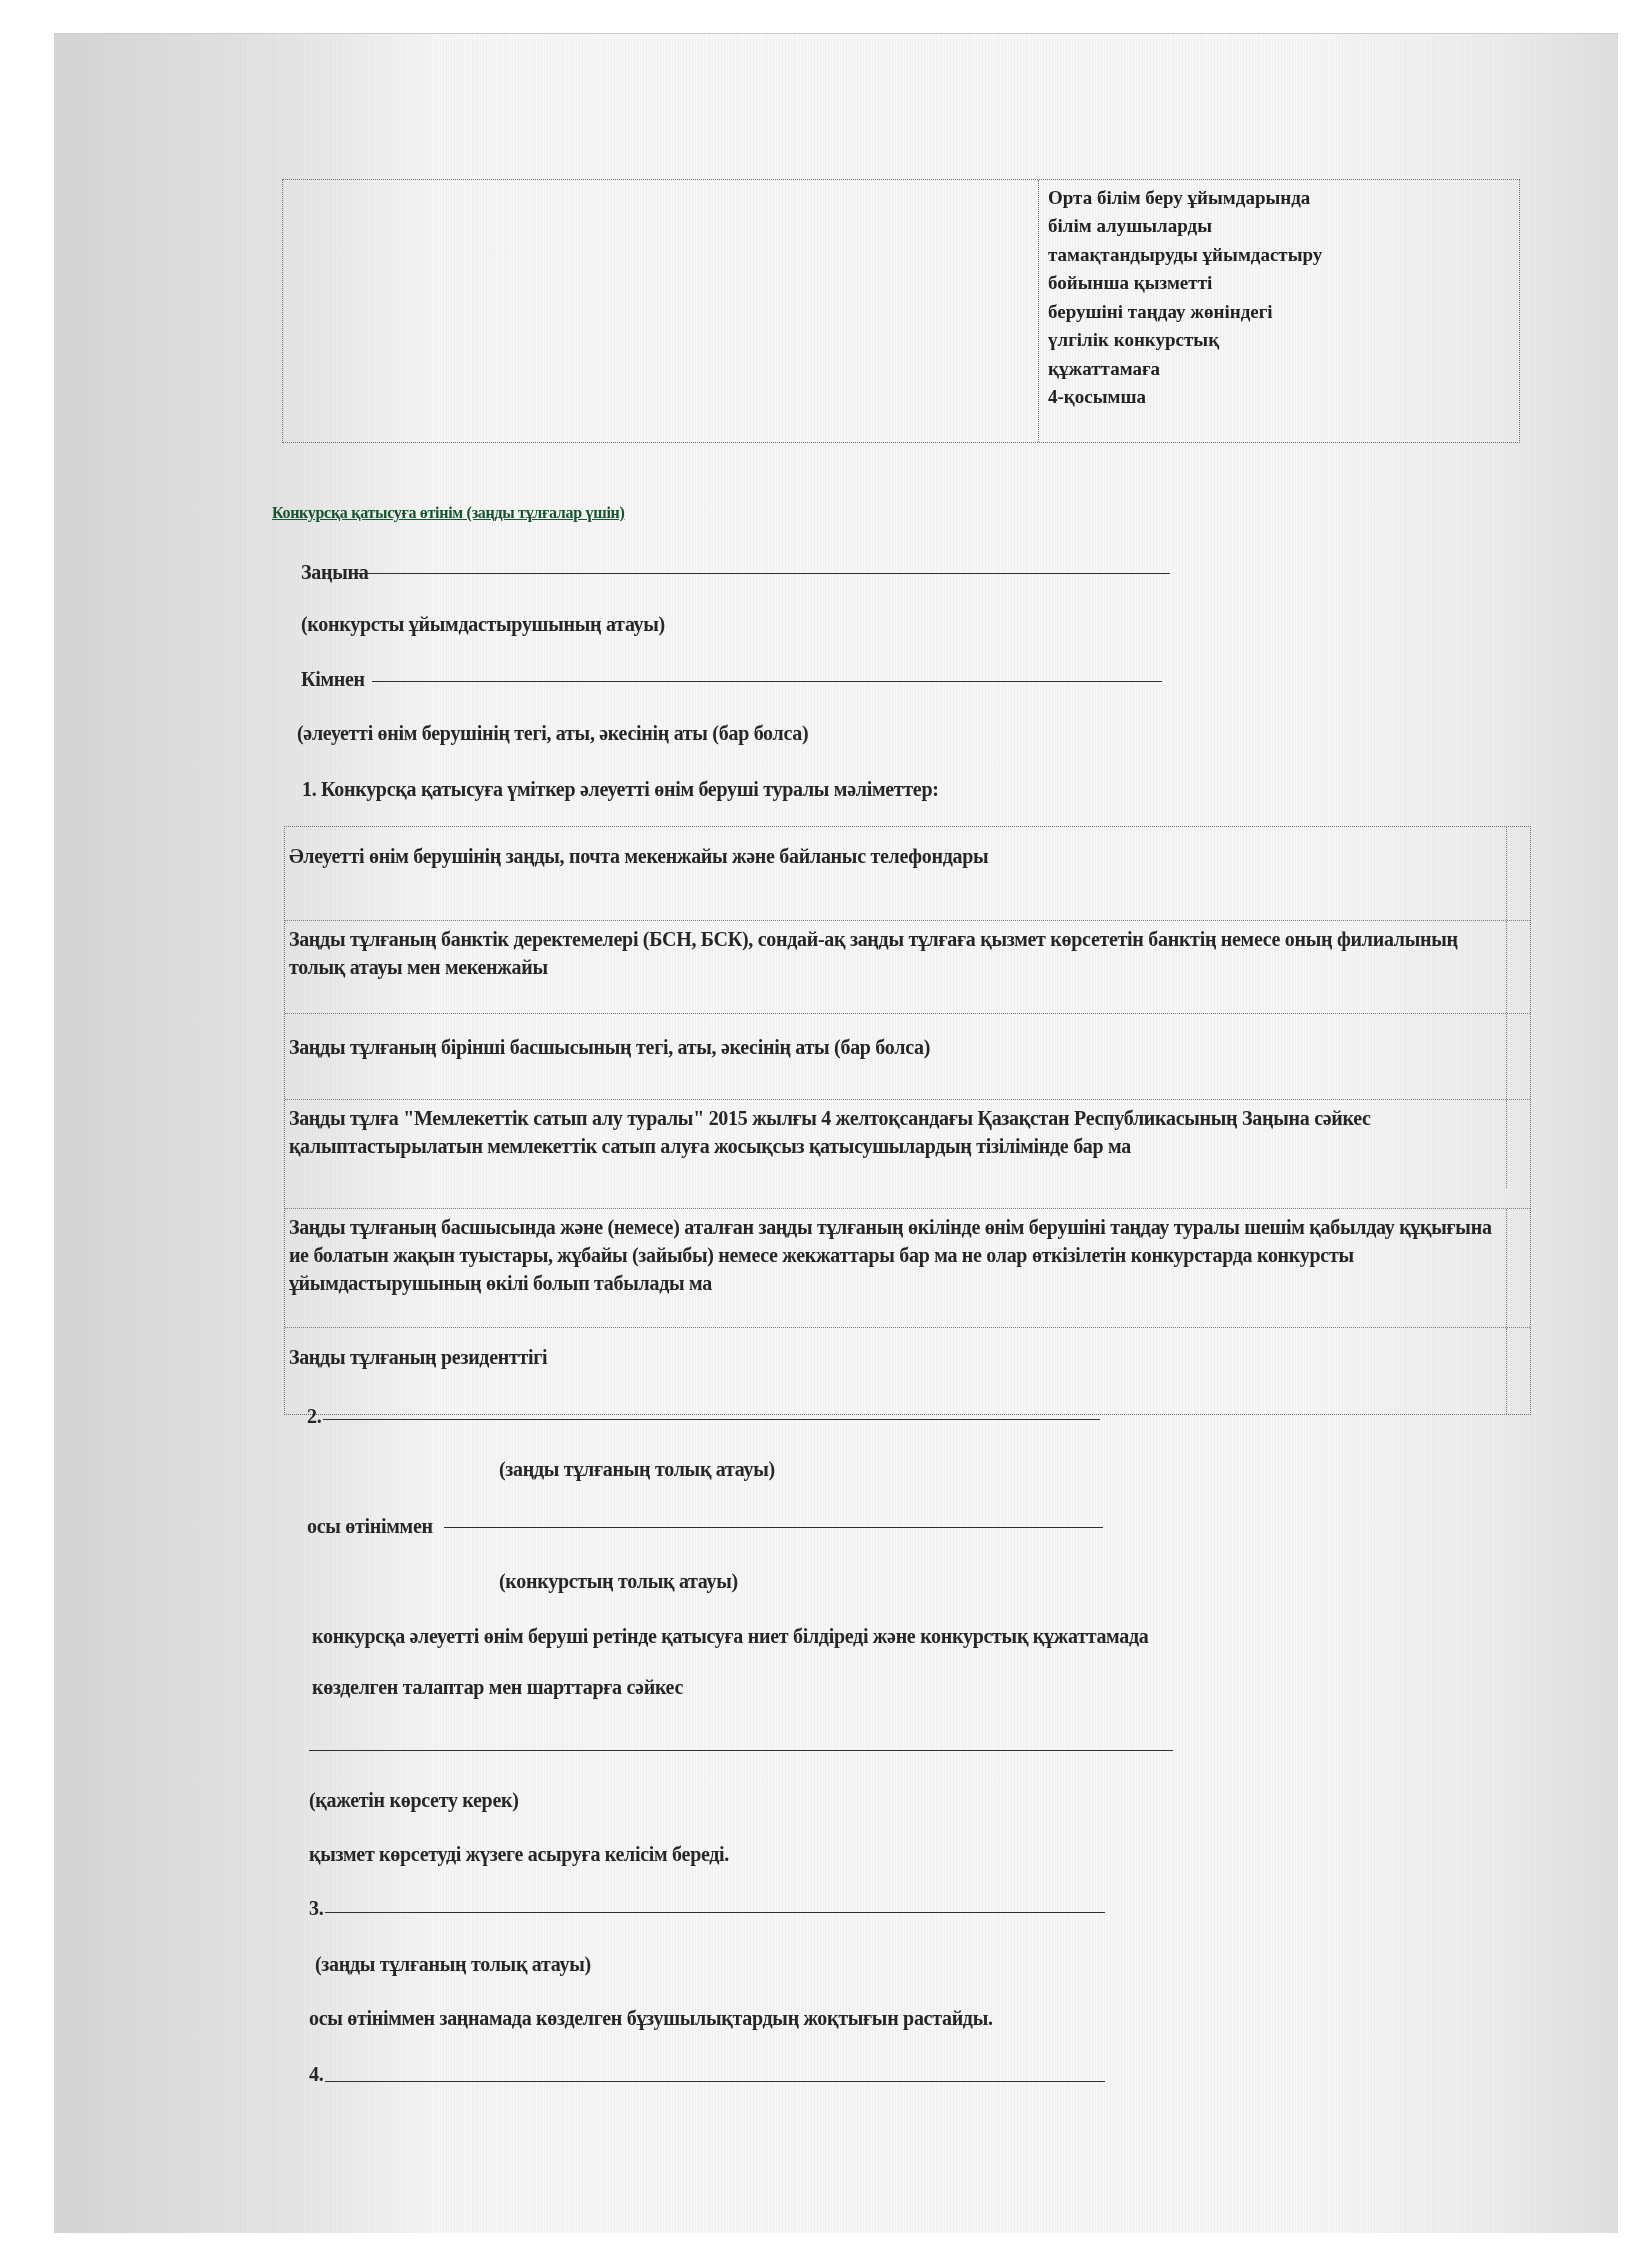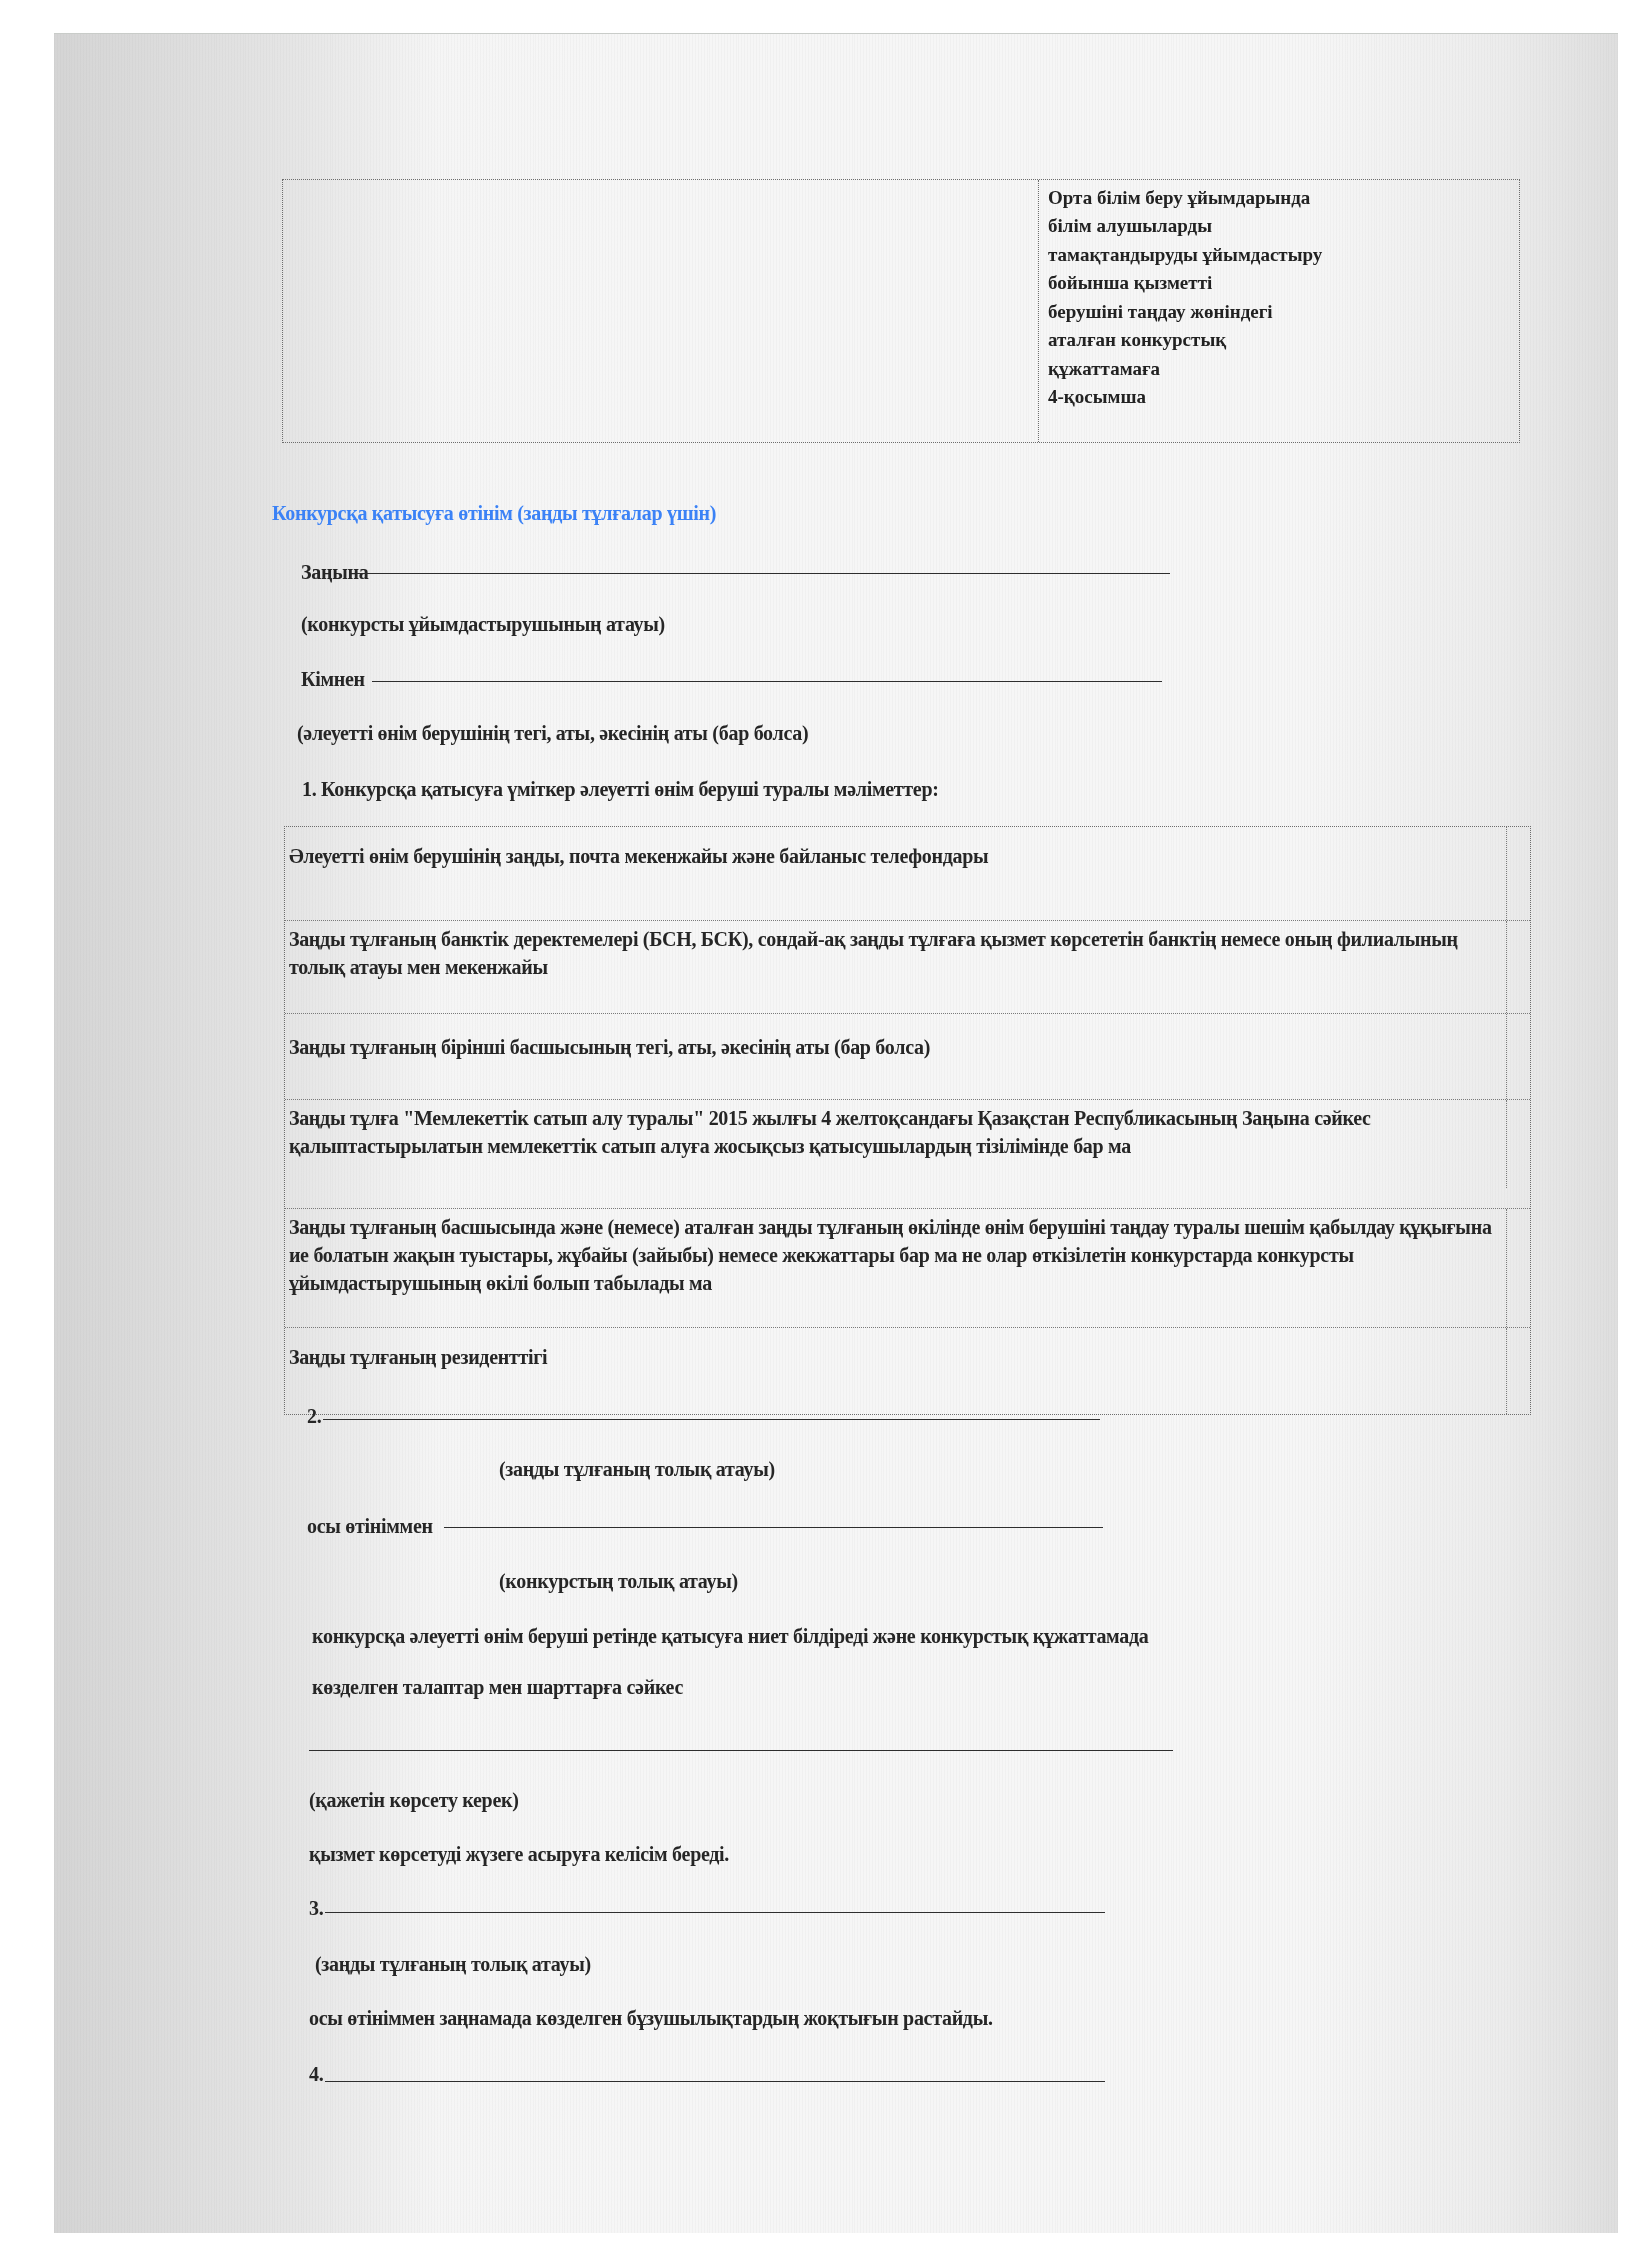--- a/index.html
+++ b/index.html
@@ -25,21 +25,21 @@
     }
     .abs { position: absolute; }
     .txt {
       font-size: 20px;
       font-weight: bold;
       line-height: 28px;
       white-space: nowrap;
       color: #262626;
       letter-spacing: -0.3px;
     }
-    .title { font-size: 20px; font-weight: bold; color: #3b82f6; }
+    .title { font-size: 16px; font-weight: bold; color: #14532d; text-decoration: underline; }
 
     
     .header-box {
       left: 282px; top: 179px;
       width: 1238px; height: 264px;
       border: 1.9px dotted #6d6d6d;
       box-sizing: border-box;
     }
     .header-divider {
       position: absolute;
@@ -90,21 +90,21 @@
 <div class="scan"></div>
 
 <div class="abs header-box">
   <div class="header-divider"></div>
   <div class="header-lines">
     <div>Орта білім беру ұйымдарында</div>
     <div>білім алушыларды</div>
     <div>тамақтандыруды ұйымдастыру</div>
     <div>бойынша қызметті</div>
     <div>берушіні таңдау жөніндегі</div>
-    <div>аталған конкурстық</div>
+    <div>үлгілік конкурстық</div>
     <div>құжаттамаға</div>
     <div>4-қосымша</div>
   </div>
 </div>
 
 <div class="abs txt title" style="left:272px; top:499px;">Конкурсқа қатысуға өтінім (заңды тұлғалар үшін)</div>
 
 <div class="abs txt" style="left:301px; top:558px;">Заңына</div>
 <div class="underline" style="left:357px; top:573px; width:813px;">
   <span class="abs txt" style="left:3.9px; top:-19.3px;"></span>

